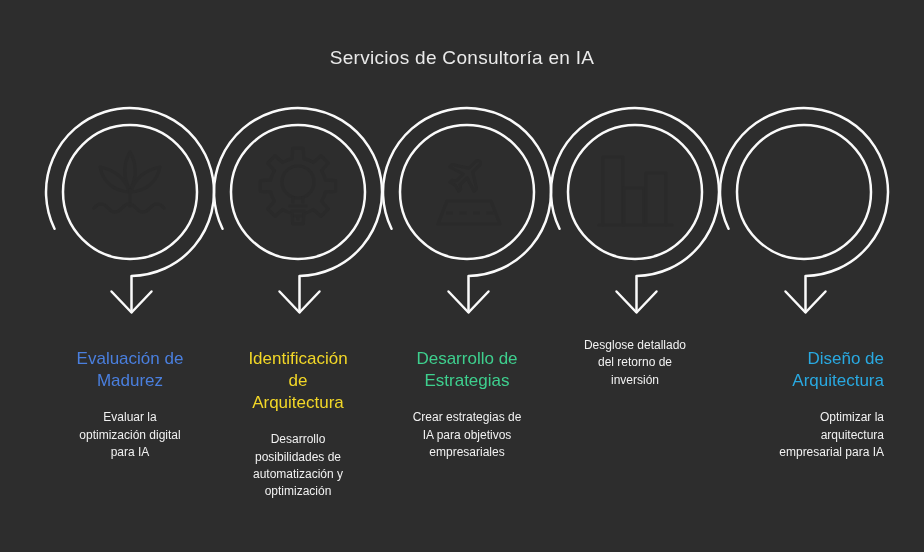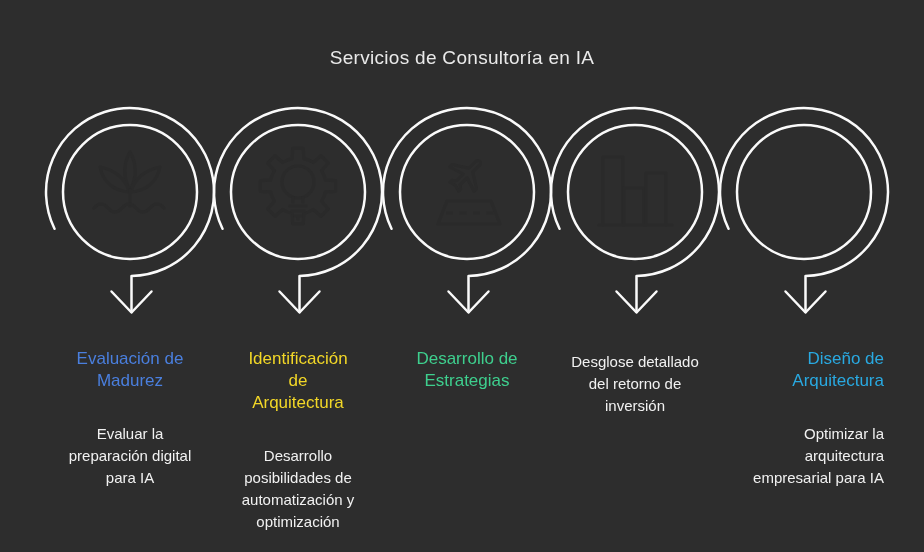--- a/index.html
+++ b/index.html
@@ -16,22 +16,22 @@
   .col-3 { left:551px; } .col-4 { left:720px;text-align:right; }
   svg.step-graphic { display:block; width:168px; height:220px; overflow:visible; }
   .line  { stroke:#fafafa; fill:none; stroke-width:2.5; stroke-linecap:round; stroke-linejoin:round; }
   .icon  { stroke:#2a2a2a; fill:none; stroke-width:3.2; stroke-linecap:round; stroke-linejoin:round; }
   .icon-thin { stroke-width:1.7; }
   .step-title {
     margin:28px auto 0; width:160px;
     font-size:17px; font-weight:normal; line-height:1.3; white-space:pre-line;
   }
   .step-desc {
-    margin:31px auto 0; width:160px;
-    font-size:15px; line-height:1.45; white-space:pre-line;
+    margin:17px auto 0; width:160px;
+    font-size:12px; line-height:1.45; white-space:pre-line;
   }
 </style>
 </head>
 <body>
 
 <div class="app" style="background-color: rgb(45, 45, 45);">
 
   <div class="main-title" style="color: rgb(234, 234, 234);">Servicios de Consultoría en IA</div>
 
   <div class="column col-0">
@@ -43,21 +43,21 @@
         <path d="M50 10 C43 22 43 36 50 48 C57 36 57 22 50 10 Z"></path>
         <path d="M49 50 C34 49 23 40 20 25 C35 28 46 37 49 50 Z"></path>
         <path d="M51 50 C66 49 77 40 80 25 C65 28 54 37 51 50 Z"></path>
         <path d="M50 48 L50 64"></path>
         <path d="M14 66 Q21 58 28 66 Q35 74 42 66 Q49 58 56 66 Q63 74 70 66 Q77 58 84 66"></path>
       </g>
     </svg>
     <div class="step-title" style="color: rgb(74, 127, 222);">Evaluación de
 Madurez</div>
     <div class="step-desc" style="color: rgb(241, 241, 241);">Evaluar la
-preparación digital
+optimización digital
 para IA</div>
   </div>
 
   <div class="column col-1">
     <svg class="step-graphic" viewBox="0 0 168 220">
       <path class="line" d="M 8.5 128.8 A 84 84 0 1 1 85.5 176 L 85.5 212"></path>
       <path class="line" d="M 65.5 191.5 L 85.5 212.5 L 105.5 191.5"></path>
       <circle class="line" cx="84" cy="92" r="67" fill="#f5e01e"></circle>
       <g class="icon" transform="translate(84,86)">
         <path d="M27.4 -5.8 L37.6 -5.3 L37.6 5.3 L27.4 5.8 A28 28 0 0 1 23.5 15.3 L30.3 22.9 L22.9 30.3 L15.3 23.5 A28 28 0 0 1 5.8 27.4 L5.3 37.6 L-5.3 37.6 L-5.8 27.4 A28 28 0 0 1 -15.3 23.5 L-22.9 30.3 L-30.3 22.9 L-23.5 15.3 A28 28 0 0 1 -27.4 5.8 L-37.6 5.3 L-37.6 -5.3 L-27.4 -5.8 A28 28 0 0 1 -23.5 -15.3 L-30.3 -22.9 L-22.9 -30.3 L-15.3 -23.5 A28 28 0 0 1 -5.8 -27.4 L-5.3 -37.6 L5.3 -37.6 L5.8 -27.4 A28 28 0 0 1 15.3 -23.5 L22.9 -30.3 L30.3 -22.9 L23.5 -15.3 A28 28 0 0 1 27.4 -5.8 Z"></path>
@@ -81,20 +81,23 @@
       <path class="line" d="M 65.5 191.5 L 85.5 212.5 L 105.5 191.5"></path>
       <circle class="line" cx="84" cy="92" r="67" fill="#3fd98c"></circle>
       <g class="icon" transform="translate(34,42)">
         <path d="M21 82 L30 59 L74 59 L83 82 Z"></path>
         <path d="M29 71 L77 71" stroke-dasharray="7 6.5" stroke-linecap="butt"></path>
         <path class="icon-thin" transform="translate(50 32) rotate(45) scale(1.8) translate(-11.5 -12)" d="M21 16v-2l-8-5V3.5c0-.83-.67-1.5-1.5-1.5S10 2.67 10 3.5V9l-8 5v2l8-2.5V19l-2 1.5V22l3.5-1 3.5 1v-1.5L13 19v-5.5l8 2.5z"></path>
       </g>
     </svg>
     <div class="step-title" style="color: rgb(62, 207, 142);">Desarrollo de
 Estrategias</div>
+    <div class="step-desc" style="color: rgb(241, 241, 241);">Crear estrategias de
+IA para objetivos
+empresariales</div>
   </div>
 
   <div class="column col-3">
     <svg class="step-graphic" viewBox="0 0 168 220">
       <path class="line" d="M 8.5 128.8 A 84 84 0 1 1 85.5 176 L 85.5 212"></path>
       <path class="line" d="M 65.5 191.5 L 85.5 212.5 L 105.5 191.5"></path>
       <circle class="line" cx="84" cy="92" r="67" fill="#8ed435"></circle>
       <g class="icon" transform="translate(34,42)">
         <path d="M18 83 L18 15 L38 15 L38 83"></path>
         <path d="M39 83 L39 46 L59 46 L59 83"></path>

